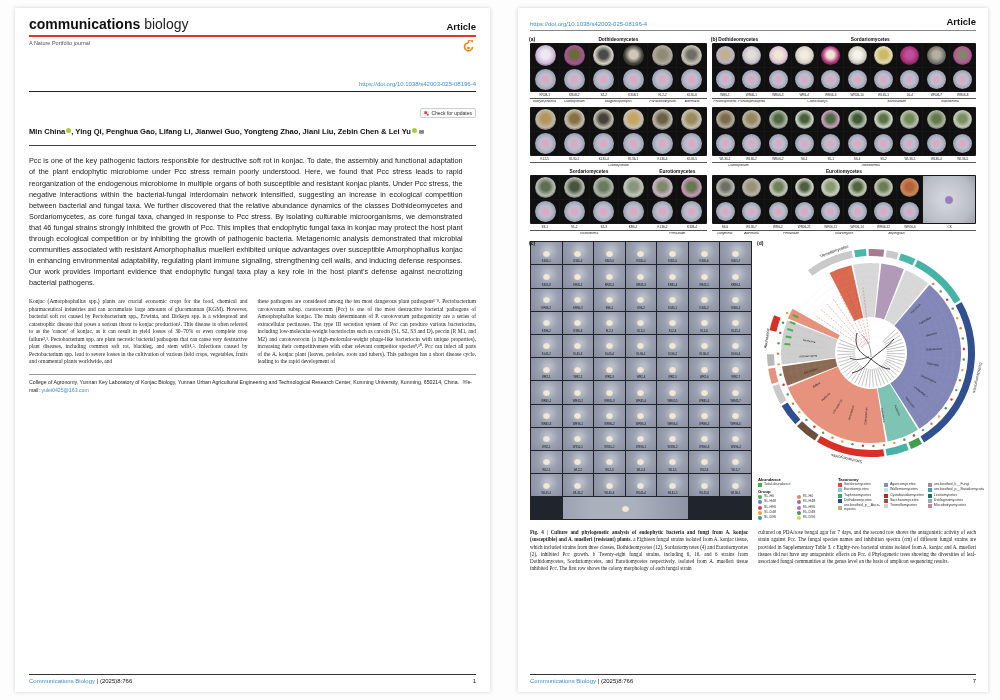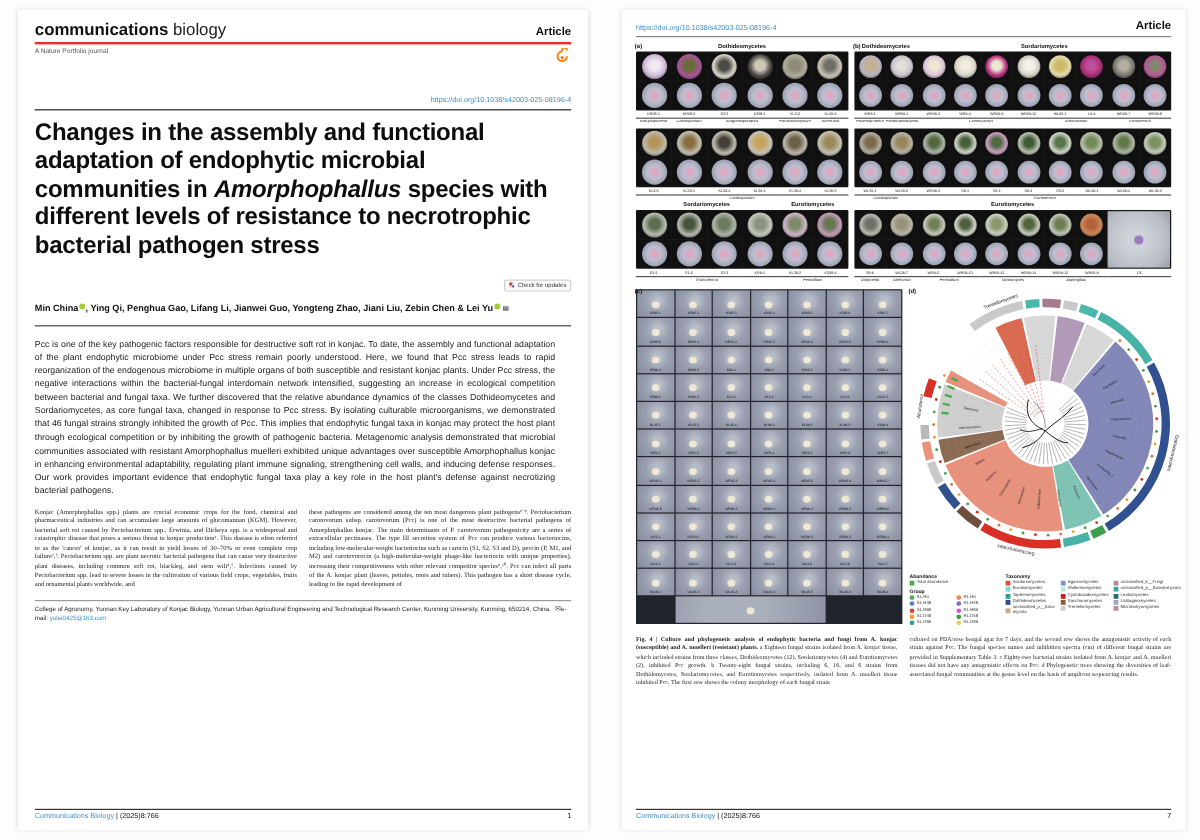--- a/index.html
+++ b/index.html
@@ -88,21 +88,20 @@
   <div class="subhead">
     <div class="tagline">A Nature Portfolio journal</div>
     <svg class="oa-icon" viewBox="0 0 16 16">
       <path d="M8 3.2 A4.2 4.2 0 1 0 12.2 7.4" fill="none" stroke="#f68212" stroke-width="1.8"></path>
       <path d="M8 3.2 L8 1.2 A2.2 2.2 0 0 1 12.2 2.4" fill="none" stroke="#f68212" stroke-width="1.6"></path>
       <circle cx="8" cy="8.6" r="1.5" fill="#f68212"></circle>
     </svg>
   </div>
   <div class="doi-line">https://doi.org/10.1038/s42003-025-08196-4</div>
   <div class="title-rule"></div>
-  <h1 class="paper-title"><span>Changes in the assembly and functional adaptation of endophytic microbial communities in </span><i>Amorphophallus</i><span> species with different levels of resistance to necrotrophic bacterial pathogen stress</span></h1>
   <div class="badge-row">
     <span class="check-badge">
       <svg width="5" height="5" viewBox="0 0 6 6">
         <rect x="0" y="0" width="6" height="6" fill="#e8e8e8"></rect>
           <rect x="0.5" y="0.5" width="3" height="3" fill="#d33"></rect>
           <rect x="3.4" y="3.4" width="2" height="2" fill="#36c"></rect>
       </svg>
       <span>Check for updates</span>
     </span>
   </div>

